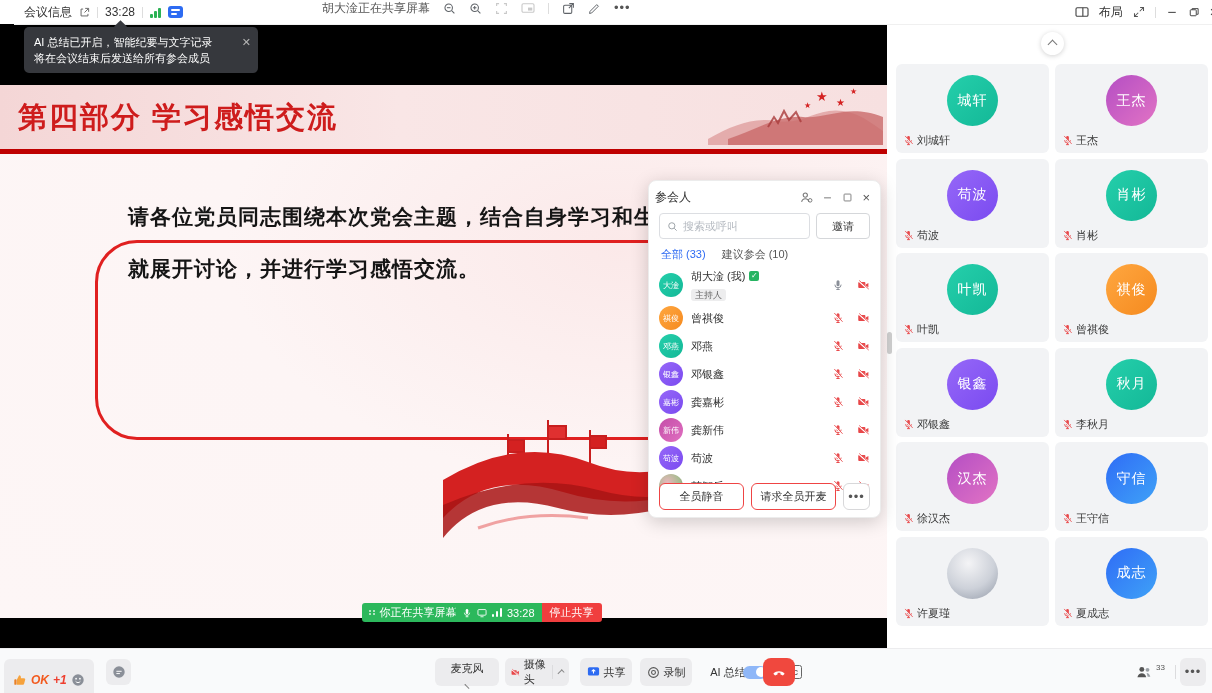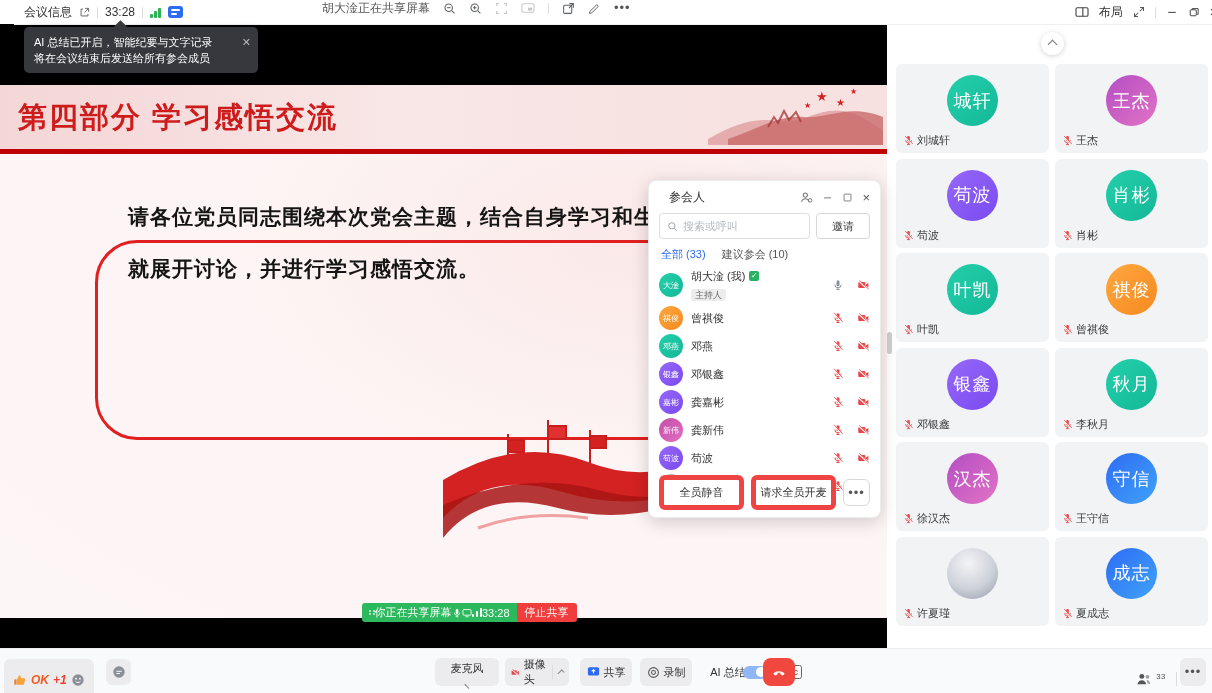--- a/index.html
+++ b/index.html
@@ -38,55 +38,55 @@
   .slide-head{position:absolute;left:0;top:0;width:887px;height:64px;
     background:linear-gradient(90deg,#f4d6d6 0%,#f9e6e6 45%,#f7e0e0 100%);}
   .slide-title{position:absolute;left:18px;top:13px;font-size:29px;font-weight:bold;color:#ce1c1c;letter-spacing:2px;}
   .slide-rule{position:absolute;left:0;top:64px;width:887px;height:5px;background:#bf0000;}
   .gw-art{position:absolute;right:4px;top:2px;}
   .redbox{position:absolute;left:95px;top:155px;width:592px;height:194px;border:3px solid #e02020;border-radius:42px;}
   .slide-text{position:absolute;left:128px;top:106px;font-size:21px;font-weight:bold;color:#151515;line-height:52px;letter-spacing:1px;white-space:nowrap;}
   .flag-art{position:absolute;left:438px;top:325px;}
   
   .sharebar{position:absolute;left:362px;top:603px;height:19px;display:flex;z-index:30;font-size:11px;}
-  .sharebar .grn{background:#2cb85c;color:#fff;display:flex;align-items:center;padding:0 7px;border-radius:3px 0 0 3px;}
+  .sharebar .grn{background:#2cb85c;color:#fff;display:flex;align-items:center;gap:5px;padding:0 7px;border-radius:3px 0 0 3px;}
   .sharebar .stop{background:#f03e3e;color:#fff;display:flex;align-items:center;padding:0 8px;border-radius:0 3px 3px 0;cursor:default;}
   .grip{display:grid;grid-template-columns:repeat(2,2px);grid-gap:1.5px;}
   .grip i{width:2px;height:2px;background:#d9f2e2;border-radius:50%;}
   
   .panel{position:absolute;left:648px;top:180px;width:231px;height:336px;background:#fff;border-radius:8px;
     box-shadow:0 4px 18px rgba(0,0,0,.18);z-index:50;border:1px solid #ececec;}
-  .p-head{display:flex;align-items:center;height:24px;padding:4px 10px 0 20px;}
+  .p-head{display:flex;align-items:center;height:24px;padding:4px 10px 0 6px;}
   .p-title{font-size:12px;color:#333;flex:1;}
   .p-hicons{display:flex;align-items:center;gap:9px;color:#777;}
   .p-search{display:flex;align-items:center;gap:6px;padding:4px 10px 0 10px;height:26px;}
   .p-input{flex:1;height:24px;border:1px solid #dcdee2;border-radius:4px;display:flex;align-items:center;gap:5px;padding:0 7px;color:#b3b8bf;font-size:11px;background:#fff;}
   .p-invite{width:52px;height:24px;border:1px solid #d5d7da;border-radius:4px;display:flex;align-items:center;justify-content:center;font-size:11px;color:#444;background:#fff;}
   .p-tabs{display:flex;gap:16px;padding:8px 12px 2px 12px;font-size:11px;}
   .p-tab-active{color:#2f6bf3;}
   .p-tab{color:#555;}
   .p-list{padding-top:2px;}
   .p-row{display:flex;align-items:center;padding:0 10px;height:28px;}
   .p-row.host{height:38px;}
   .p-av{width:24px;height:24px;border-radius:50%;color:#fff;font-size:8px;display:flex;align-items:center;justify-content:center;flex:none;letter-spacing:0;}
   .p-mid{flex:1;margin-left:8px;min-width:0;}
   .p-nameline{display:flex;align-items:center;gap:4px;font-size:11px;color:#333;white-space:nowrap;}
   .p-tag{display:inline-block;margin-top:2px;font-size:9px;color:#666;background:#ededee;border-radius:3px;padding:0px 4px;line-height:12px;}
   .p-icons{display:flex;align-items:center;gap:13px;flex:none;}
   .p-foot{position:absolute;left:10px;right:10px;bottom:7px;display:flex;gap:7px;align-items:center;}
-  .p-btn{flex:1;height:25px;border:5px solid #ef4444;border-radius:6px;background:#fff;display:flex;align-items:center;justify-content:center;font-size:11px;color:#333;}
+  .p-btn{flex:1;height:25px;border:1px solid #ef4444;border-radius:6px;background:#fff;display:flex;align-items:center;justify-content:center;font-size:11px;color:#333;}
   .p-more{width:25px;height:25px;border:1px solid #d8d8da;border-radius:6px;background:#fff;display:flex;align-items:center;justify-content:center;color:#666;flex:none;}
   .badge-host{width:10px;height:10px;border-radius:2px;background:#27b462;color:#fff;font-size:8px;line-height:10px;text-align:center;flex:none;}
   
   .sidebar{position:absolute;left:893px;top:24px;width:319px;height:624px;background:#fff;z-index:2;}
   .collapse-btn{position:absolute;left:148px;top:8px;width:23px;height:23px;border-radius:50%;background:#fff;
     box-shadow:0 1px 5px rgba(0,0,0,.18);display:flex;align-items:center;justify-content:center;z-index:5;}
   .tiles{position:absolute;left:3px;top:40px;display:grid;grid-template-columns:153px 153px;grid-auto-rows:89px;gap:5.5px 6px;}
   .tile{background:#f2f3f5;border-radius:6px;position:relative;}
-  .tile-av{position:absolute;left:51px;top:11px;width:51px;height:51px;border-radius:50%;color:#fff;font-size:18px;
+  .tile-av{position:absolute;left:51px;top:11px;width:51px;height:51px;border-radius:50%;color:#fff;font-size:14px;
     display:flex;align-items:center;justify-content:center;letter-spacing:1px;}
   .tile-name{position:absolute;left:7px;bottom:5px;display:flex;align-items:center;gap:3px;font-size:11px;color:#3a3a3a;}
   .av-teal{background:linear-gradient(135deg,#25cfab,#13b897)}
   .av-orange{background:linear-gradient(135deg,#ffa740,#f58a1f)}
   .av-purple{background:linear-gradient(135deg,#9668f8,#7a4af0)}
   .av-magenta{background:linear-gradient(135deg,#b44ec4,#e273c4)}
   .av-pink{background:linear-gradient(135deg,#c44ea8,#e06fc0)}
   .av-blue{background:linear-gradient(135deg,#2f6cf6,#3fa2f7)}
   .av-photo1{background:radial-gradient(circle at 35% 35%,#e8b7bd 0%,#a8bb90 55%,#75855f 100%)}
   .av-photo2{background:radial-gradient(circle at 42% 30%,#f4f4f6 0%,#cdd1d9 55%,#9299a7 100%)}
@@ -94,21 +94,21 @@
   .toolbar{position:absolute;left:0;top:648px;width:1212px;height:45px;background:#f9fafb;border-top:1px solid #ececee;z-index:40;}
   .react-group{position:absolute;left:4px;top:10px;height:26px;background:#ececee;border-radius:6px;display:flex;align-items:center;gap:4px;padding:8px 9px;}
   .react-txt{font-size:12px;font-weight:bold;font-style:italic;}
   .chat-btn{position:absolute;left:106px;top:10px;width:25px;height:26px;background:#ececee;border-radius:6px;display:flex;align-items:center;justify-content:center;}
   .c-btn{position:absolute;top:9px;height:28px;background:#ececee;border-radius:6px;display:flex;align-items:center;justify-content:center;gap:4px;font-size:11px;color:#333;padding:0 6px;box-sizing:border-box;}
   .c-div{width:1px;height:14px;background:#dcdcde;margin:0 2px;}
   .hangup{position:absolute;left:763px;top:9px;width:32px;height:28px;background:#f0483e;border-radius:8px;display:flex;align-items:center;justify-content:center;}
   .toggle{width:24px;height:13px;border-radius:7px;background:#8fb7f8;position:relative;flex:none;}
   .toggle:after{content:"";position:absolute;right:1.5px;top:1.5px;width:10px;height:10px;border-radius:50%;background:#fff;}
   .ccbox{width:16px;height:12px;border:1.2px solid #666;border-radius:2.5px;font-size:7px;color:#666;display:flex;align-items:center;justify-content:center;font-weight:bold;}
-  .member-group{position:absolute;left:1132px;top:9px;height:28px;display:flex;align-items:flex-end;gap:6px;padding:0 4px;font-family:Liberation Mono, monospace;}
+  .member-group{position:absolute;left:1132px;top:9px;height:28px;display:flex;align-items:center;gap:6px;padding:0 4px;}
   .m-count{font-size:8px;color:#555;position:relative;top:-5px;left:-2px;}
   .more-btn{position:absolute;left:1180px;top:9px;width:26px;height:28px;background:#ececee;border-radius:6px;display:flex;align-items:center;justify-content:center;color:#555;}
   .dots{letter-spacing:1px;font-size:13px;color:#555;line-height:10px;}
   
   .vthumb{position:absolute;left:887px;top:332px;width:5px;height:22px;background:#cfcfcf;border-radius:3px;z-index:3;}
   .star{position:absolute;color:#d42222;font-size:10px;}
 </style>
 </head>
 <body>
 

